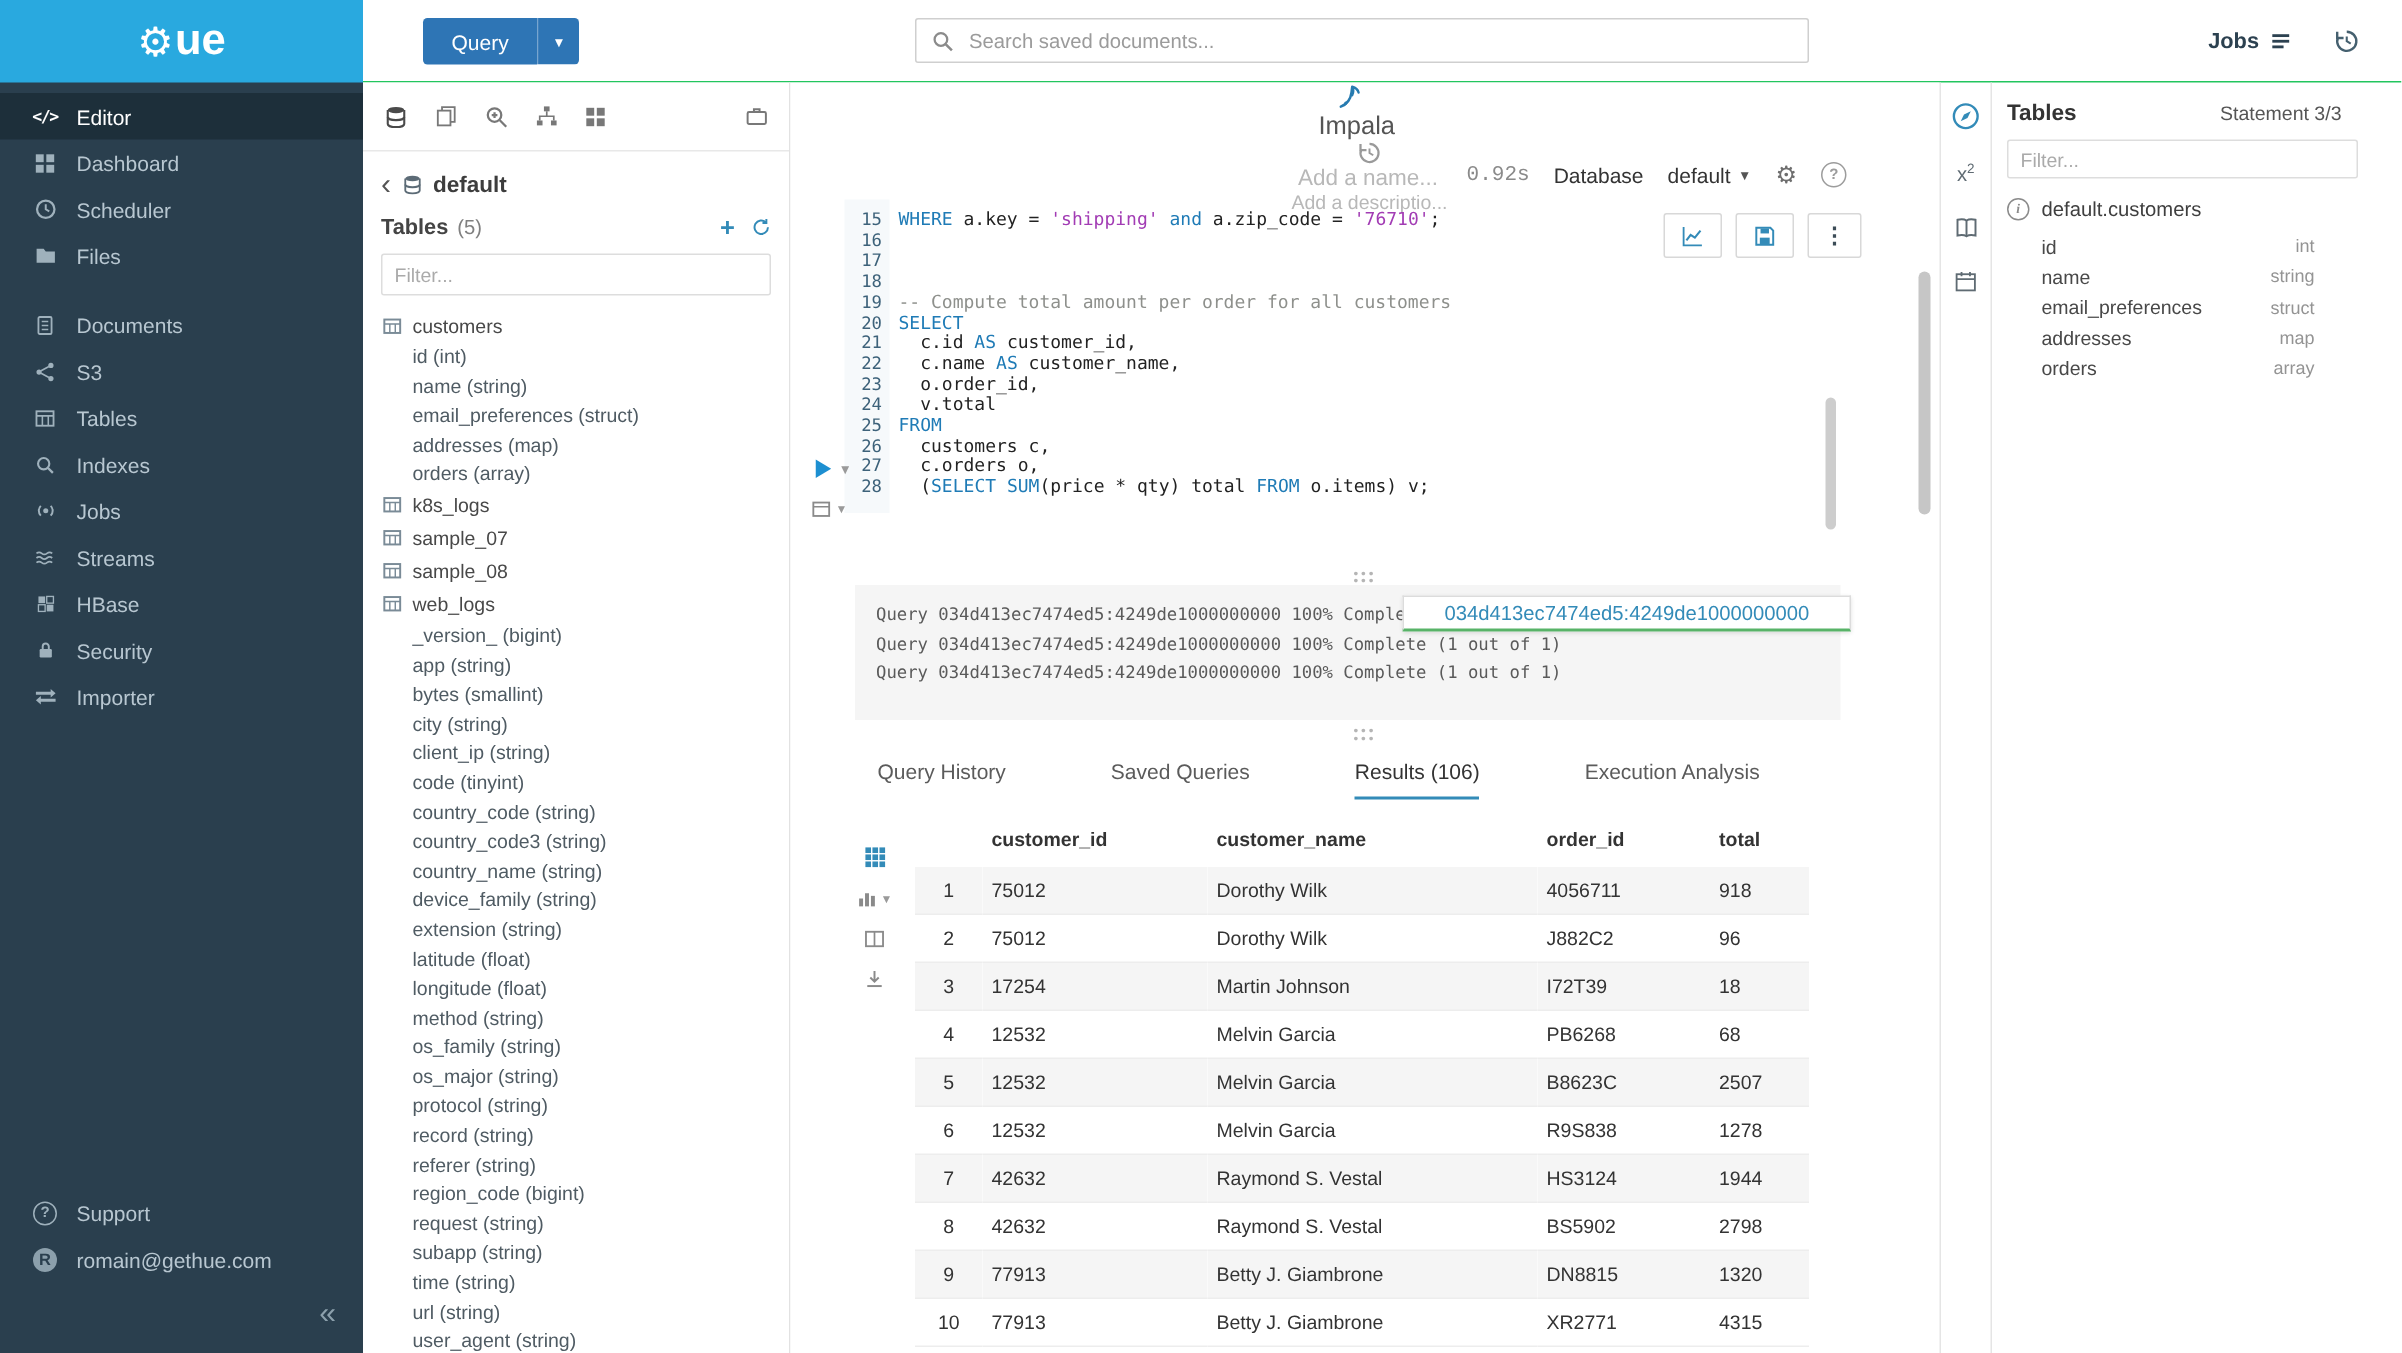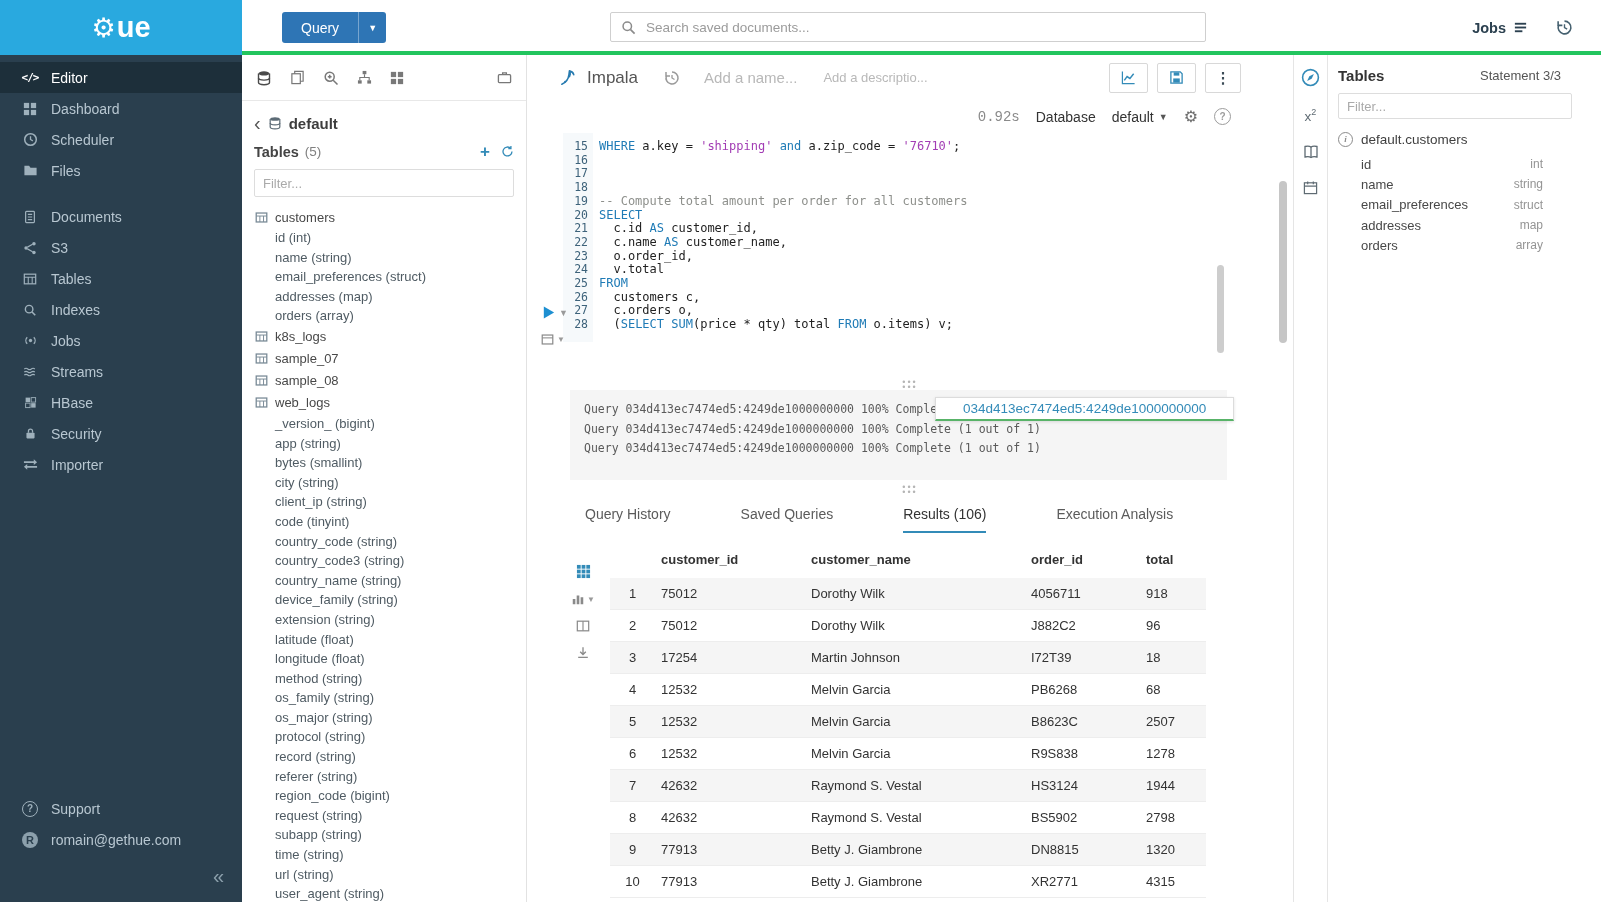--- a/index.html
+++ b/index.html
@@ -24,21 +24,21 @@
   .ic-txt{font-size:11px;font-weight:bold;letter-spacing:-1px;font-family:"DejaVu Sans Mono",monospace;}
   .circ-ic{display:inline-block;width:14px;height:14px;border:1.5px solid currentColor;border-radius:50%;
            font-size:10px;line-height:14px;text-align:center;font-weight:bold;}
   .avatar-ic{display:inline-block;width:16px;height:16px;background:#8ca0ac;color:#2a3f4e;border-radius:50%;
            font-size:11px;line-height:16px;text-align:center;font-weight:bold;}
   .side-footer{position:absolute;bottom:14px;left:0;right:0;}
   .collapse-row{text-align:right;padding:10px 18px 0 0;color:#8ca0ac;font-size:20px;cursor:pointer;}
 
   
   .topbar{position:absolute;left:242px;top:0;width:1359px;height:55px;background:#fff;
-          border-bottom:4px solid #22c55e;box-sizing:border-box;}
+          border-bottom:1px solid #22c55e;box-sizing:border-box;}
   .query-btn{position:absolute;left:40px;top:12px;height:31px;display:flex;cursor:pointer;}
   .query-main{background:#2e75b5;color:#fff;font-size:14px;padding:0 19px;display:flex;align-items:center;
               border-radius:3px 0 0 3px;}
   .query-caret{background:#2e75b5;border-left:1px solid rgba(255,255,255,.35);width:27px;display:flex;
                align-items:center;justify-content:center;color:#fff;border-radius:0 3px 3px 0;font-size:9px;}
   .search-box{position:absolute;left:368px;top:12px;width:596px;height:30px;border:1px solid #cfcfcf;
               border-radius:2px;display:flex;align-items:center;padding:0 10px;box-sizing:border-box;}
   .search-box .icon{color:#8b8b8b;margin-right:8px;}
   .search-box input{border:none;outline:none;flex:1;font-size:13.5px;color:#333;font-family:inherit;background:transparent;}
   .search-box input::placeholder{color:#9b9b9b;}
@@ -67,21 +67,21 @@
   .filter-input{width:100%;height:28px;border:1px solid #ddd;border-radius:2px;margin-top:9px;
                 padding:0 8px;box-sizing:border-box;font-size:13px;color:#333;font-family:inherit;outline:none;}
   .filter-input::placeholder{color:#aaa;}
   .table-tree{margin-top:9px;font-size:13px;color:#484848;}
   .tree-table{height:22px;display:flex;align-items:center;cursor:pointer;white-space:nowrap;}
   .tree-table .icon{color:#7a8b97;width:14px;margin-right:7px;}
   .tree-col{height:19.6px;line-height:19.6px;padding-left:21px;color:#4f5b63;cursor:pointer;white-space:nowrap;}
 
   
   .main{position:absolute;left:527px;top:55px;width:766px;height:847px;background:#fff;}
-  .editor-header{height:45px;display:flex;align-items:center;padding:0 52px 0 32px;}
+  .editor-header{height:45px;display:flex;align-items:center;padding:0 52px 0 32px;flex-direction:column;}
   .engine-name{font-size:17px;color:#555;margin-left:9px;}
   .eh-hist{margin-left:26px;color:#9a9a9a;cursor:pointer;}
   .name-ph{margin-left:24px;color:#b8b8b8;font-size:15px;cursor:text;}
   .desc-ph{margin-left:26px;color:#b8b8b8;font-size:13px;cursor:text;}
   .hdr-btns{margin-left:auto;display:flex;gap:9px;align-items:center;}
   .hdr-btn{width:37px;height:28px;border:1px solid #d8d8d8;border-radius:2px;display:flex;align-items:center;
            justify-content:center;color:#338bb8;cursor:pointer;background:#fff;}
   .hdr-btn.kebab{color:#3c4c57;font-size:15px;font-weight:bold;width:34px;}
   .status-row{height:33px;display:flex;align-items:center;justify-content:flex-end;padding-right:62px;
               gap:16px;font-size:14px;color:#333;}

